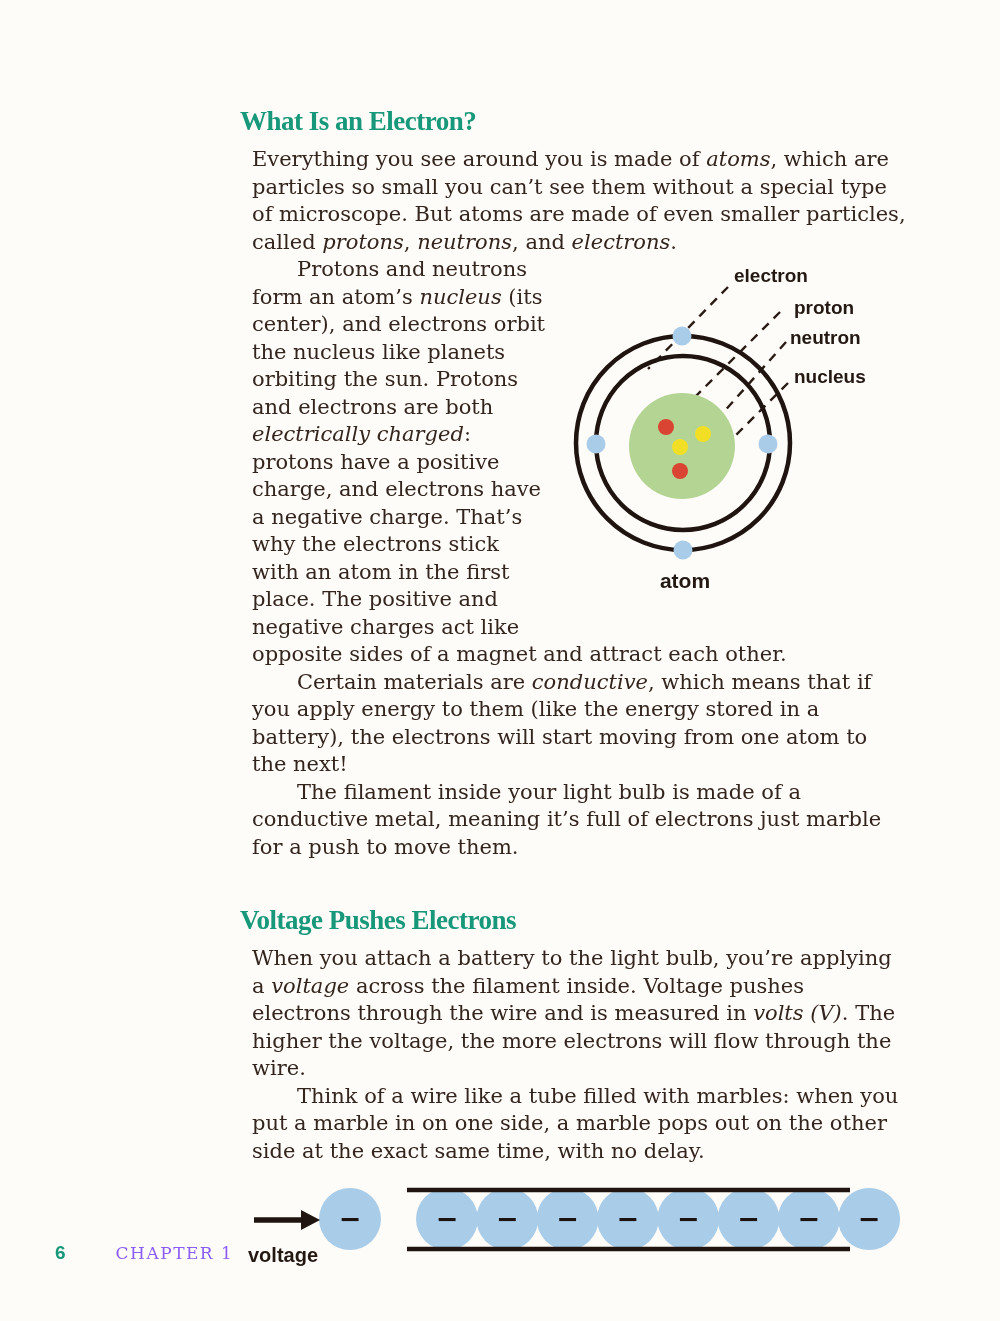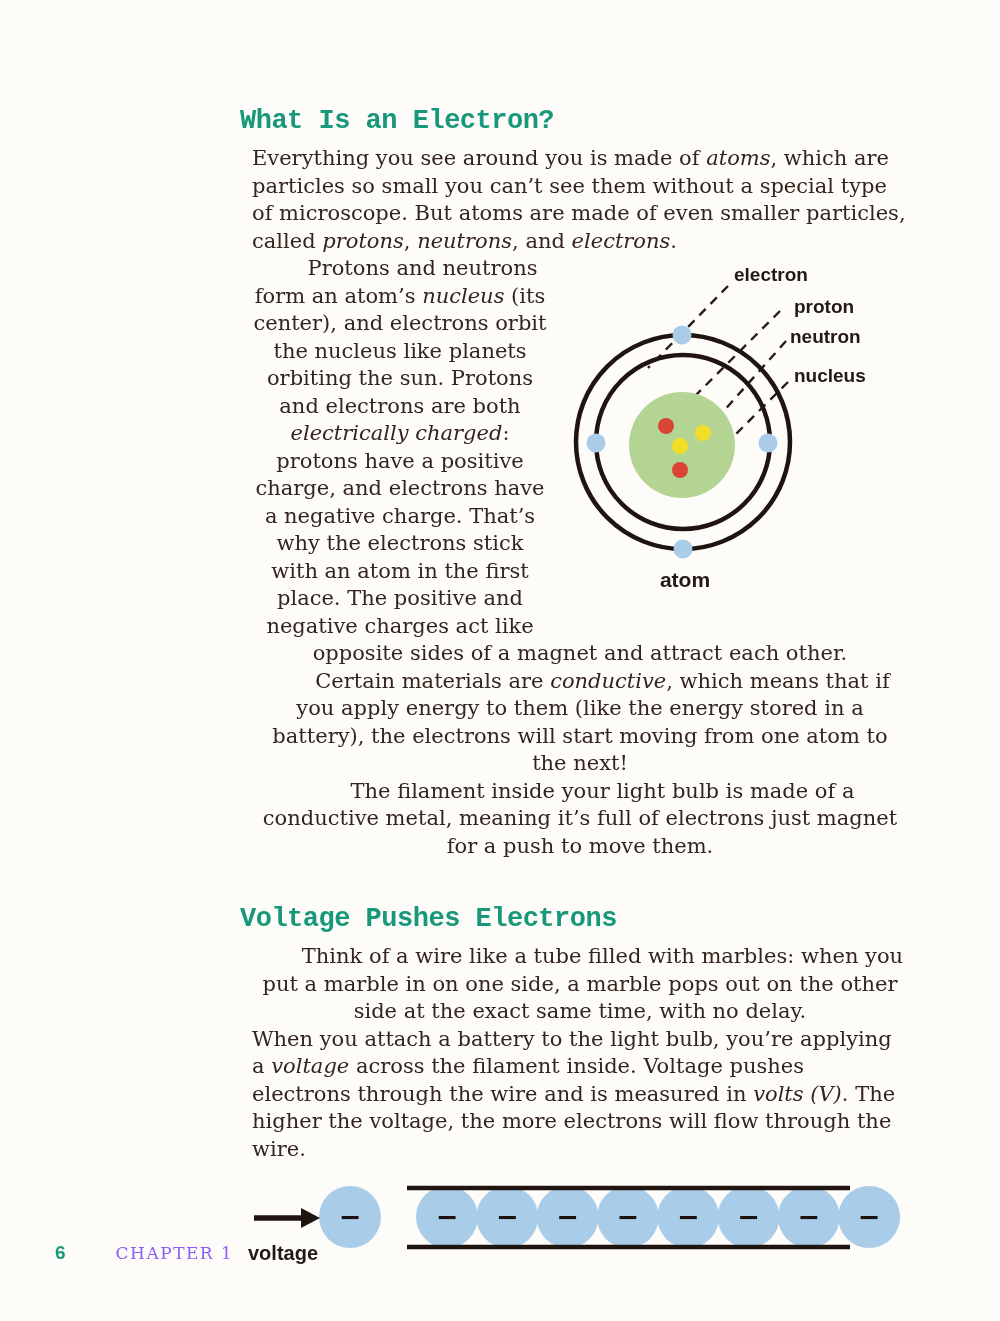--- a/index.html
+++ b/index.html
@@ -10,35 +10,35 @@
     color:#33241d;
     position:relative;
     overflow:hidden;
   }
   .content {
     position:absolute;
     left:240px; top:106px;
     width:668px;
   }
   h2.sec-heading {
-    font-family:Liberation Mono, monospace;
+    font-family:Liberation Serif, serif;
     font-weight:700;
     font-size:27px;
     letter-spacing:-0.5px;
     color:#18987a;
     margin:0 0 9px 0;
   }
   section.sec2 h2.sec-heading { margin-top:44px; }
   p.body-par {
     font-size:21px;
     line-height:27.5px;
     text-align:left;
     margin-left:12px;
   }
-  p.indent { text-indent:45px;text-align:center; }
+  p.indent { text-indent:45px; }
   .atom-figure {
     float:right;
     width:348px;
     height:342px;
     margin:2px 0 22px 12px;
   }
   .atom-figure svg, .wire-figure svg { display:block; width:100%; height:100%; }
   .diagram-label {
     font-family:"Liberation Sans", sans-serif;
     font-weight:700;
@@ -118,27 +118,27 @@
         <text class="diagram-label" x="766" y="302">electron</text>
         <text class="diagram-label" x="826" y="334">proton</text>
         <text class="diagram-label" x="822" y="364">neutron</text>
         <text class="diagram-label" x="826" y="403">nucleus</text>
         <text class="diagram-label" x="717" y="608" text-anchor="middle" style="font-size:21px">atom</text>
       </svg>
     </div>
 
     <p class="body-par indent">Protons and neutrons form an atom’s <i>nucleus</i> (its center), and electrons orbit the nucleus like planets orbiting the sun. Protons and electrons are both <i>electrically charged</i>: protons have a positive charge, and electrons have a negative charge. That’s why the electrons stick with an atom in the first place. The positive and negative charges act like opposite sides of a magnet and attract each other.</p>
     <p class="body-par indent" style="clear:none">Certain materials are <i>conductive</i>, which means that if you apply energy to them (like the energy stored in a battery), the electrons will start moving from one atom to the next!</p>
-    <p class="body-par indent">The filament inside your light bulb is made of a conductive metal, meaning it’s full of electrons just magnet for a push to move them.</p>
+    <p class="body-par indent">The filament inside your light bulb is made of a conductive metal, meaning it’s full of electrons just marble for a push to move them.</p>
   </section>
 
   <section class="sec2">
     <h2 class="sec-heading">Voltage Pushes Electrons</h2>
+    <p class="body-par">When you attach a battery to the light bulb, you’re applying a <i>voltage</i> across the filament inside. Voltage pushes electrons through the wire and is measured in <i>volts (V)</i>. The higher the voltage, the more electrons will flow through the wire.</p>
     <p class="body-par indent">Think of a wire like a tube filled with marbles: when you put a marble in on one side, a marble pops out on the other side at the exact same time, with no delay.</p>
-    <p class="body-par">When you attach a battery to the light bulb, you’re applying a <i>voltage</i> across the filament inside. Voltage pushes electrons through the wire and is measured in <i>volts (V)</i>. The higher the voltage, the more electrons will flow through the wire.</p>
   </section>
 
   <div class="wire-figure">
     <svg viewBox="235 1085 700 100" xmlns="http://www.w3.org/2000/svg">
 
       <g>
           <circle cx="345" cy="1127" r="31" fill="#a9cce8"></circle>
           <text x="345" y="1136" class="marble-charge">−</text>
           <circle cx="442" cy="1127" r="31" fill="#a9cce8"></circle>
           <text x="442" y="1136" class="marble-charge">−</text>

